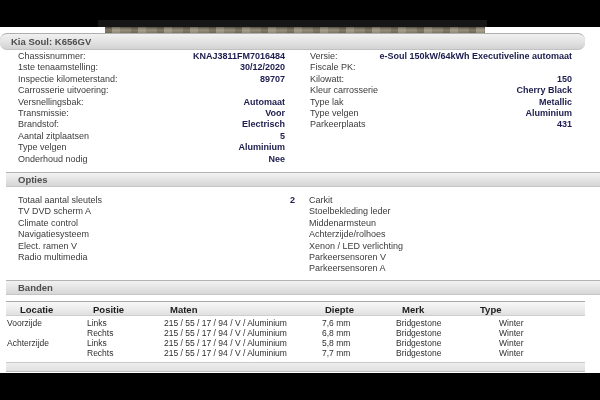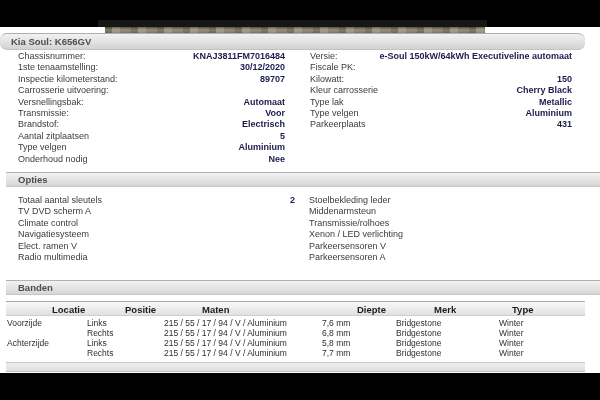--- a/index.html
+++ b/index.html
@@ -41,21 +41,21 @@
   #info-left{left:18px;top:51px;width:267px;}
   #info-right{left:310px;top:51px;width:262px;}
   #opties-left{left:18px;top:195px;width:277px;}
   #opties-right{left:309px;top:195px;width:263px;}
   
   #table-head{
     position:absolute;left:6px;top:301px;width:579px;height:15px;box-sizing:border-box;
     background:linear-gradient(180deg,#f8f8f8 0%,#ececec 55%,#e0e0e0 100%);
     border-top:1px solid #a9a9a9;border-bottom:1px solid #cfcfcf;
   }
-  .th{position:absolute;top:2px;font-size:9.5px;font-weight:bold;color:#1c1c1c;white-space:nowrap;margin-left:32px;}
+  .th{position:absolute;top:2px;font-size:9.5px;font-weight:bold;color:#1c1c1c;white-space:nowrap;}
   .t-row{position:absolute;left:0;width:585px;height:10px;font-size:8.5px;color:#2e2e2e;}
   .td{position:absolute;top:0;line-height:10px;white-space:nowrap;}
   .c1{left:7px;} .c2{left:87px;} .c3{left:164px;} .c4{left:322px;} .c5{left:396px;} .c6{left:499px;}
   .h1{left:14px;} .h2{left:87px;} .h3{left:164px;} .h4{left:319px;} .h5{left:396px;} .h6{left:474px;}
   #table-footer{
     position:absolute;left:6px;top:362px;width:579px;height:10px;box-sizing:border-box;
     background:linear-gradient(180deg,#ededed 0%,#e0e0e0 100%);
     border-top:1px solid #c9c9c9;border-bottom:1px solid #bdbdbd;
   }
 </style>
@@ -173,27 +173,30 @@
         <span class="val"></span>
       </div>
     <div class="row">
         <span>Radio multimedia</span>
         <span class="val"></span>
       </div>
   </div>
 
   <div id="opties-right" class="col">
     <div class="row">
+        <span>Carkit</span>
+      </div>
+    <div class="row">
         <span>Stoelbekleding leder</span>
       </div>
     <div class="row">
         <span>Middenarmsteun</span>
       </div>
     <div class="row">
-        <span>Transmissie/rolhoes</span>
+        <span>Achterzijde/rolhoes</span>
       </div>
     <div class="row">
         <span>Xenon / LED verlichting</span>
       </div>
     <div class="row">
         <span>Parkeersensoren V</span>
       </div>
     <div class="row">
         <span>Parkeersensoren A</span>
       </div>

